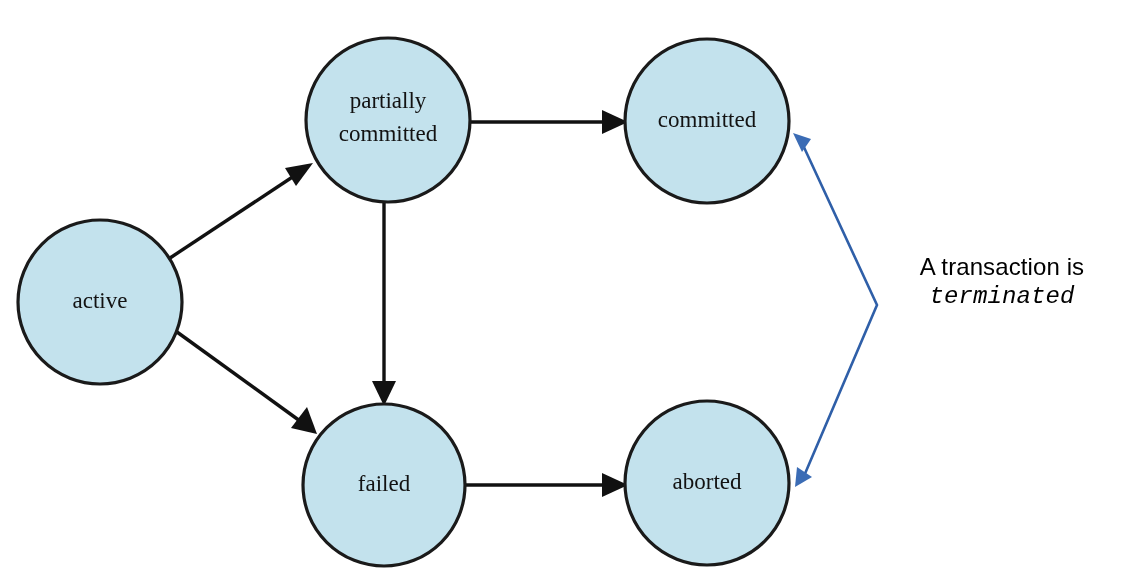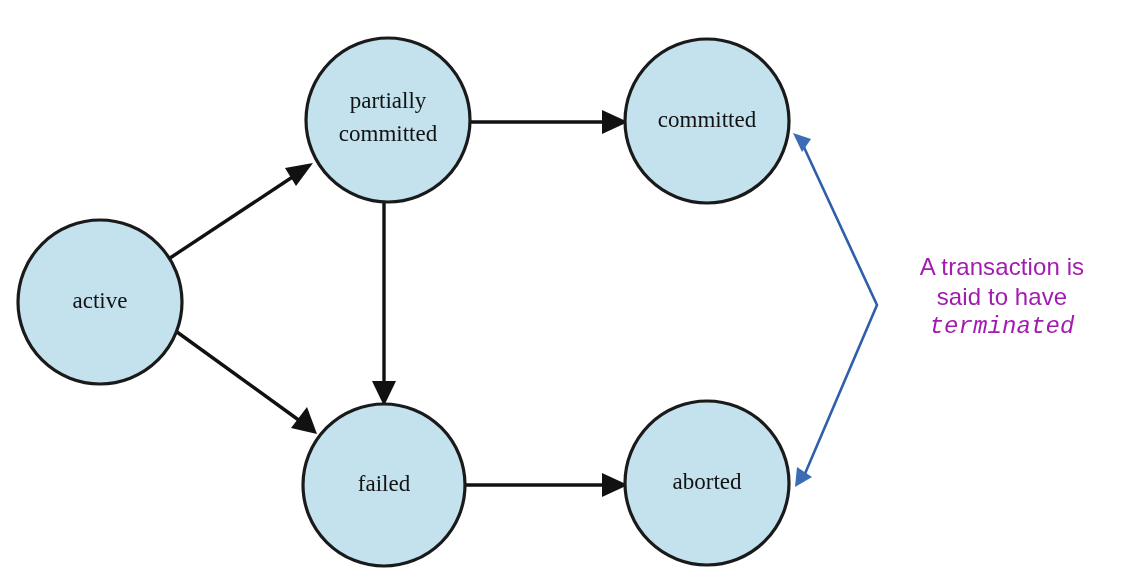--- a/index.html
+++ b/index.html
@@ -58,21 +58,21 @@
   }
   .annot-text {
     position: absolute;
     left: 880px;
     top: 252px;
     width: 244px;
     text-align: center;
     font-family: "Liberation Sans", sans-serif;
     font-size: 24px;
     line-height: 30px;
-    color: #a21caf;
+    color: #000000;
     letter-spacing: 0.1px;
   }
   .annot-text .italic {
     font-style: italic;
     font-family: Liberation Mono, monospace;
   }
 </style>
 </head>
 <body>
 
@@ -136,17 +136,16 @@
 
       <polygon class="annot-head" points="793,133 811,139 802,152"></polygon>
 
       <polygon class="annot-head" points="795,487 797,467 812,477"></polygon>
     </g>
 
   </svg>
 
   <div class="annot-text">
     <div>A transaction is</div>
-    <div>said to have</div>
     <div class="italic">terminated</div>
   </div>
 
 </div>
 
 </body></html>

